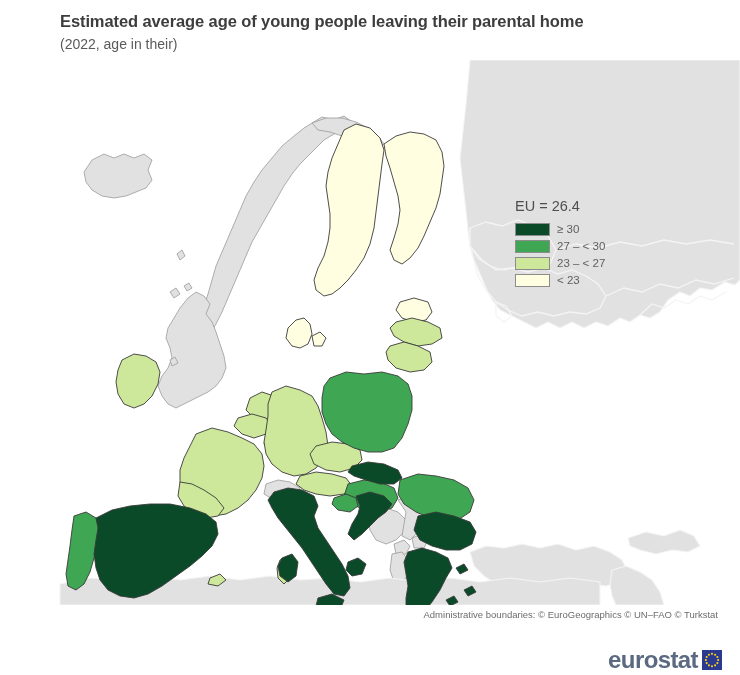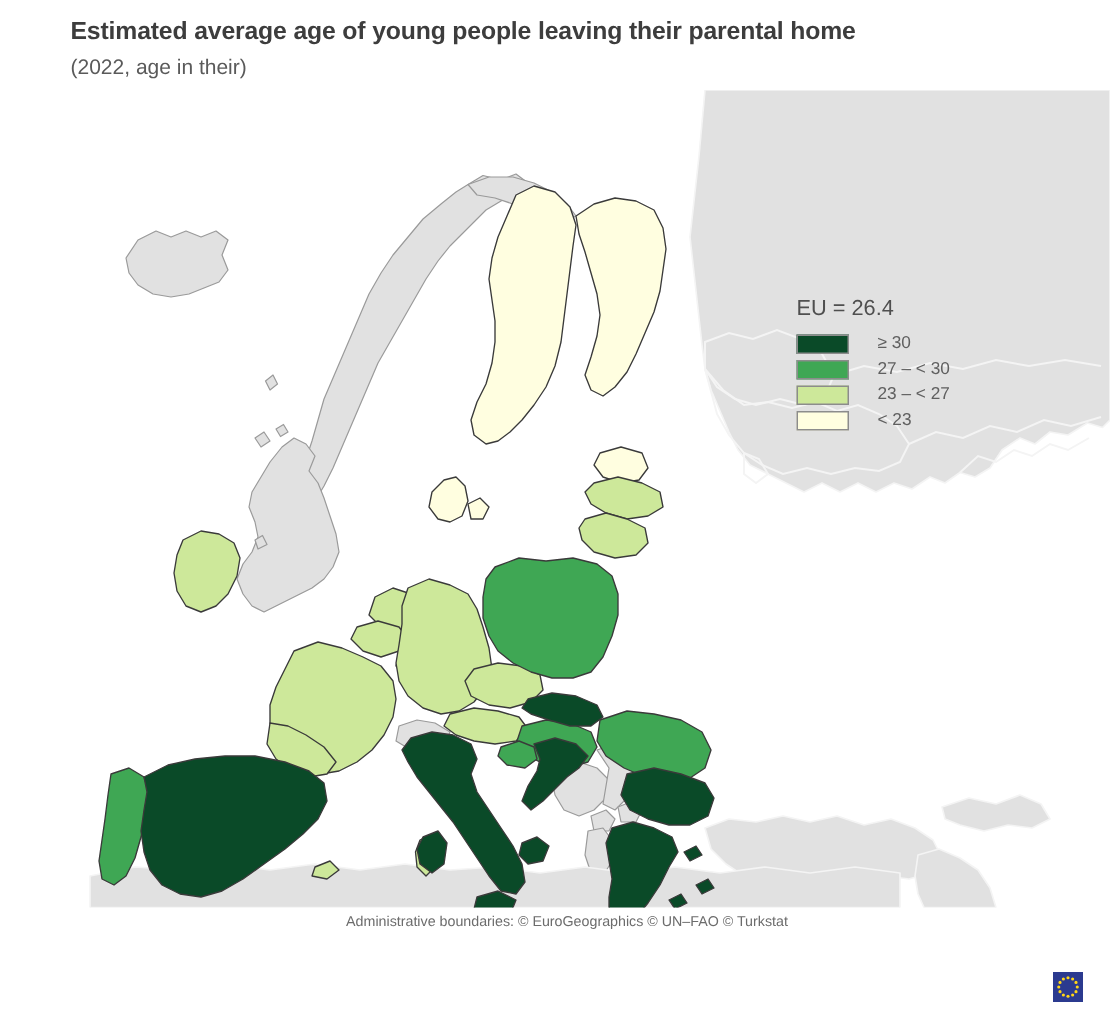--- a/index.html
+++ b/index.html
@@ -11,21 +11,21 @@
     width: 740px;
     height: 675px;
     position: relative;
     font-family: "Liberation Sans", sans-serif;
     overflow: hidden;
   }
 
   
   #header {
     position: absolute;
-    left: 47px;
+    left: 60px;
     top: 10px;
     width: 660px;
   }
   #map-title {
     font-size: 16.5px;
     font-weight: bold;
     color: #3d3d3d;
     letter-spacing: -0.1px;
     line-height: 22px;
     white-space: nowrap;
@@ -49,36 +49,35 @@
   }
   #map-svg {
     display: block;
     width: 740px;
     height: 545px;
   }
 
   
   #legend {
     position: absolute;
-    left: 531px;
+    left: 515px;
     top: 198px;
     z-index: 5;
   }
   #legend-title {
     font-size: 14.5px;
     color: #4f4f4f;
     margin-bottom: 7px;
     line-height: 16px;
   }
   .legend-row {
     display: flex;
     align-items: center;
     height: 16px;
     margin-bottom: 1px;
-    gap: 12px;
   }
   .legend-swatch {
     width: 35px;
     height: 13px;
     border: 1px solid #8c8c8c;
     box-sizing: border-box;
     flex: 0 0 auto;
   }
   .legend-label {
     font-size: 11.5px;
@@ -87,21 +86,21 @@
     white-space: nowrap;
     line-height: 13px;
   }
 
   
   #footer {
     position: absolute;
     left: 0;
     top: 608px;
     width: 740px;
-    text-align: center;
+    text-align: right;
     padding-right: 22px;
     box-sizing: border-box;
     padding-left: 38px;
   }
   .footer-line {
     font-size: 9.5px;
     color: #6c6c6c;
     line-height: 14px;
     white-space: nowrap;
   }
@@ -328,20 +327,21 @@
     <span class="legend-swatch" style="background:#fffee0"></span>
     <span class="legend-label">&lt; 23</span>
   </div>
 </div>
 
 <div id="footer">
   <div class="footer-line">Administrative boundaries: © EuroGeographics © UN–FAO © Turkstat</div>
 </div>
 
 <div id="eurostat-logo">
+  <span id="eurostat-wordmark">eurostat</span>
   <svg id="eu-flag" viewBox="0 0 24 24">
     <rect x="0" y="0" width="24" height="24" fill="#2b3a8f"></rect>
     <g fill="#ffd617">
       <circle cx="12" cy="4.6" r="1.25"></circle>
       <circle cx="15.7" cy="5.6" r="1.25"></circle>
       <circle cx="18.4" cy="8.3" r="1.25"></circle>
       <circle cx="19.4" cy="12" r="1.25"></circle>
       <circle cx="18.4" cy="15.7" r="1.25"></circle>
       <circle cx="15.7" cy="18.4" r="1.25"></circle>
       <circle cx="12" cy="19.4" r="1.25"></circle>

